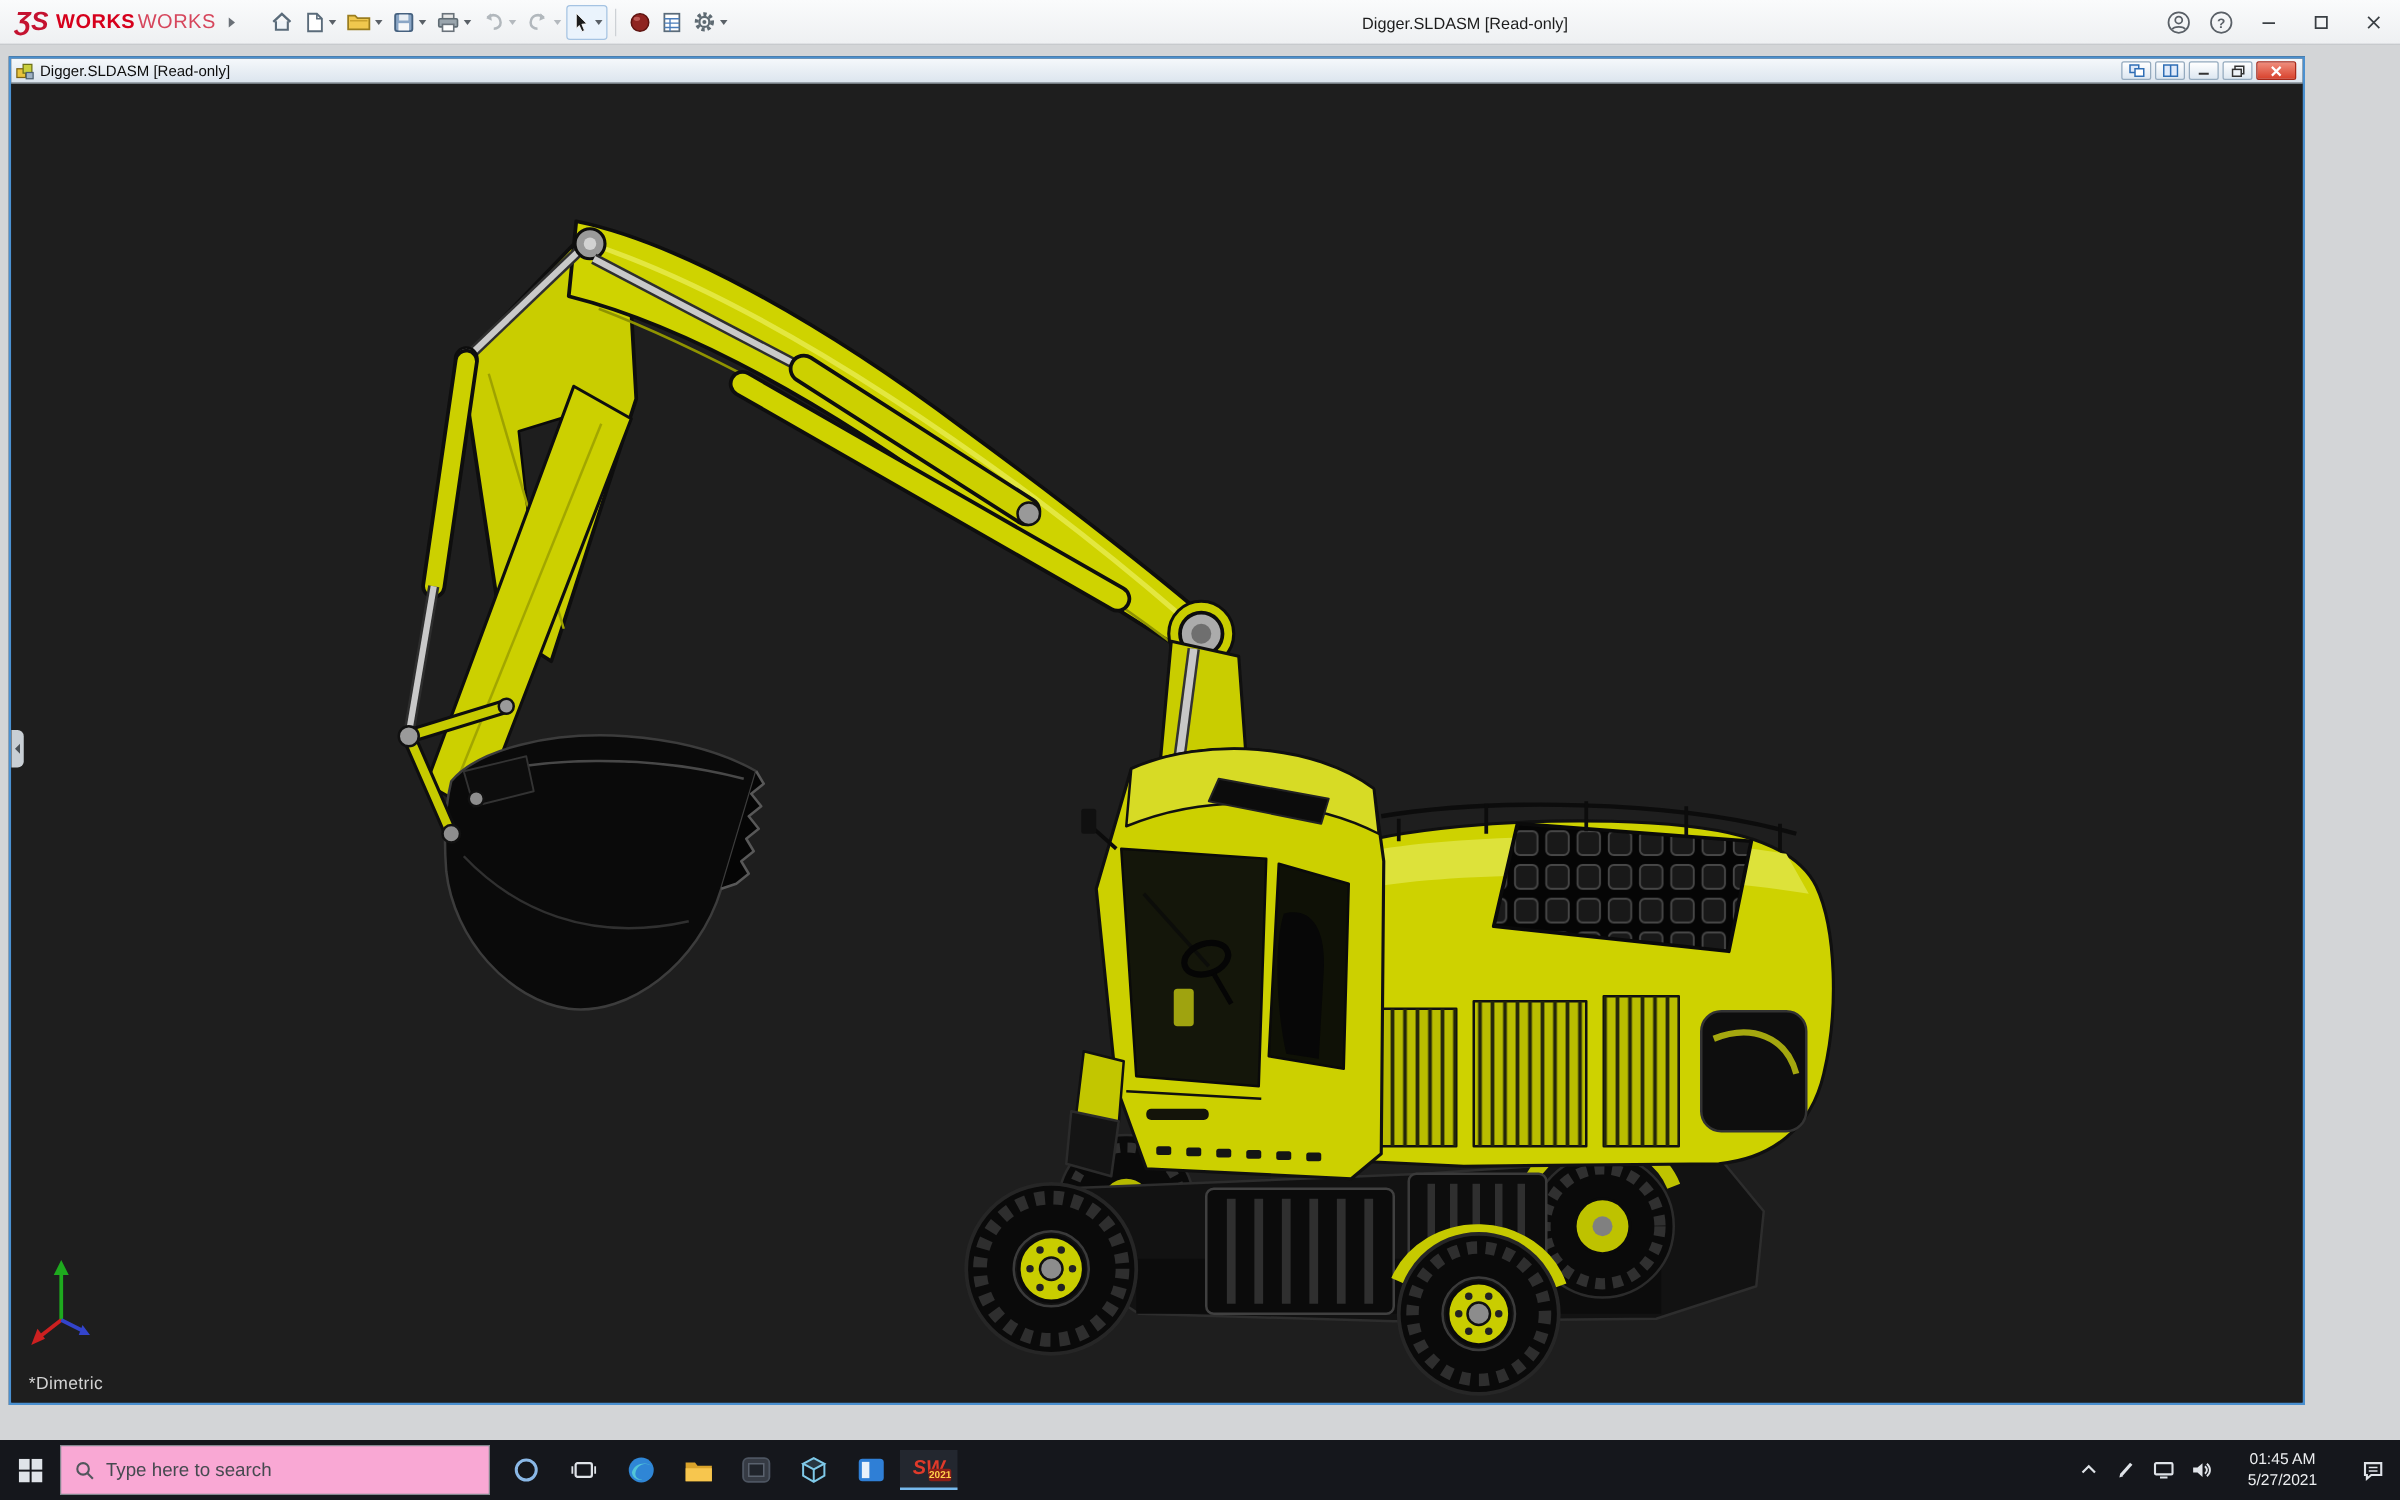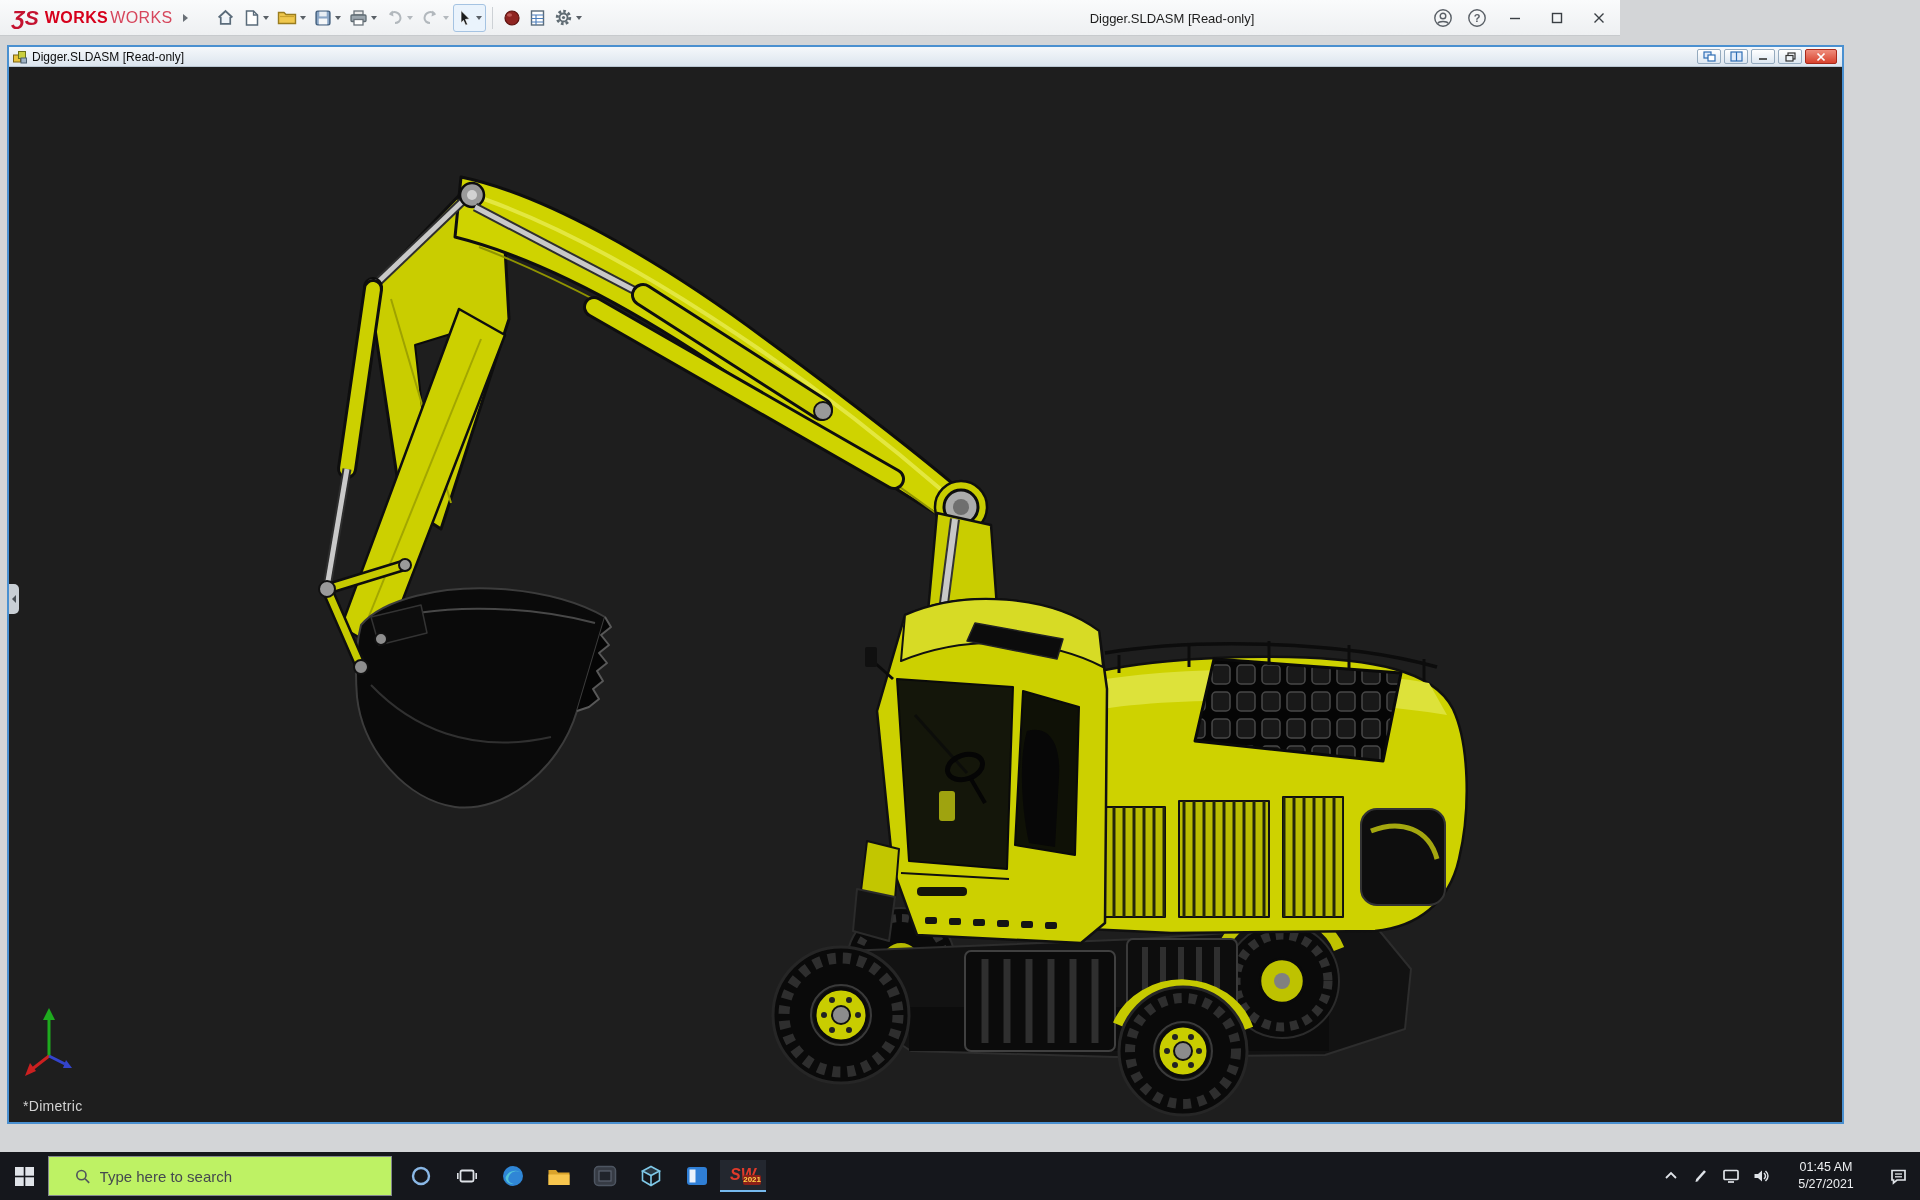--- a/index.html
+++ b/index.html
@@ -1,20 +1,20 @@
 <!DOCTYPE html>
 <html><head>
 <meta charset="utf-8">
 <style>
   * { box-sizing: border-box; margin: 0; padding: 0; }
   html,body { width:1920px; height:1200px; overflow:hidden; font-family:"Liberation Sans", sans-serif; cursor:default; }
   body { background:#d3d5d7; position:relative; }
 
   
-  .titlebar { position:absolute; top:0; left:0; width:1620px; height:36px;
+  .titlebar { position:absolute; top:0; left:0; width:1920px; height:36px;
     background:linear-gradient(#fafbfc,#eef0f2); border-bottom:1px solid #c7cacd;
     display:flex; align-items:center; z-index:5; }
   .brand { display:flex; align-items:center; padding:0 8px 0 12px; gap:2px; }
   .brand-mark { color:#c41230; font-weight:bold; font-style:italic; font-size:21px; margin-right:4px; }
   .brand-solid { color:#d6001c; font-weight:bold; font-size:16px; letter-spacing:.4px; }
   .brand-works { color:#d6465c; font-size:16px; letter-spacing:.4px; }
   .flyout-caret { width:0; height:0; border-top:4.5px solid transparent; border-bottom:4.5px solid transparent; border-left:5px solid #6a7077; margin-left:8px; }
   .qat { display:flex; align-items:center; margin-left:16px; height:36px; }
   .qat-btn { height:28px; display:flex; align-items:center; justify-content:center; padding:0 3px; border-radius:3px; border:1px solid transparent; }
   .cursor-btn { border:1px solid #a5c3e2; background:#eaf3fc; }
@@ -37,21 +37,21 @@
   .scene { display:block; width:1833px; height:1055px; }
   .dimetric-label { position:absolute; left:14px; bottom:8px; color:#d2d2d2; font-size:14px; font-weight:normal; letter-spacing:.3px; }
   .triad { position:absolute; left:14px; bottom:40px; }
   .fm-tab { position:absolute; left:0; top:517px; width:10px; height:30px; background:#c9cfd5; border-radius:0 5px 5px 0; display:flex; align-items:center; justify-content:center; }
   .fm-tab-arrow { width:0; height:0; border-top:4px solid transparent; border-bottom:4px solid transparent; border-right:4px solid #4a5056; }
 
   
   .taskbar { position:absolute; left:0; bottom:0; width:1920px; height:48px; background:#15171c; display:flex; align-items:center; z-index:10; }
   .tb-btn { width:46px; height:32px; display:flex; align-items:center; justify-content:center; flex:none; }
   .tb-start { width:48px; }
-  .tb-search { width:344px; height:40px; background:#bef264; border:1px solid #83878e; display:flex; align-items:center; padding:0 26px; gap:9px; margin-right:6px; flex:none; }
+  .tb-search { width:344px; height:40px; background:#f9a8d4; border:1px solid #83878e; display:flex; align-items:center; padding:0 11px; gap:9px; margin-right:6px; flex:none; }
   .tb-search input { border:none; outline:none; background:transparent; font-size:15px; color:#333; width:100%; font-family:"Liberation Sans", sans-serif; }
   .tb-search input::placeholder { color:#45494f; opacity:1; }
   .sw-btn { position:relative; background:#23272f; border-bottom:2px solid #76b9ed; }
   .sw-mark { color:#e03a2a; font-weight:bold; font-style:italic; font-size:16px; line-height:1; }
   .sw-badge { position:absolute; bottom:5px; right:5px; background:#8d1f17; color:#ffd24a; font-size:8px; font-weight:bold; padding:0 0; border-radius:2px; line-height:1.3; }
   .tb-spacer { flex:1; }
   .tray { display:flex; align-items:center; height:48px; }
   .tray-btn { width:30px; height:48px; display:flex; align-items:center; justify-content:center; }
   .clock { width:92px; text-align:center; color:#eceef0; font-size:12.5px; line-height:1.4; margin:0 4px; }
   .action-btn { width:44px; }

